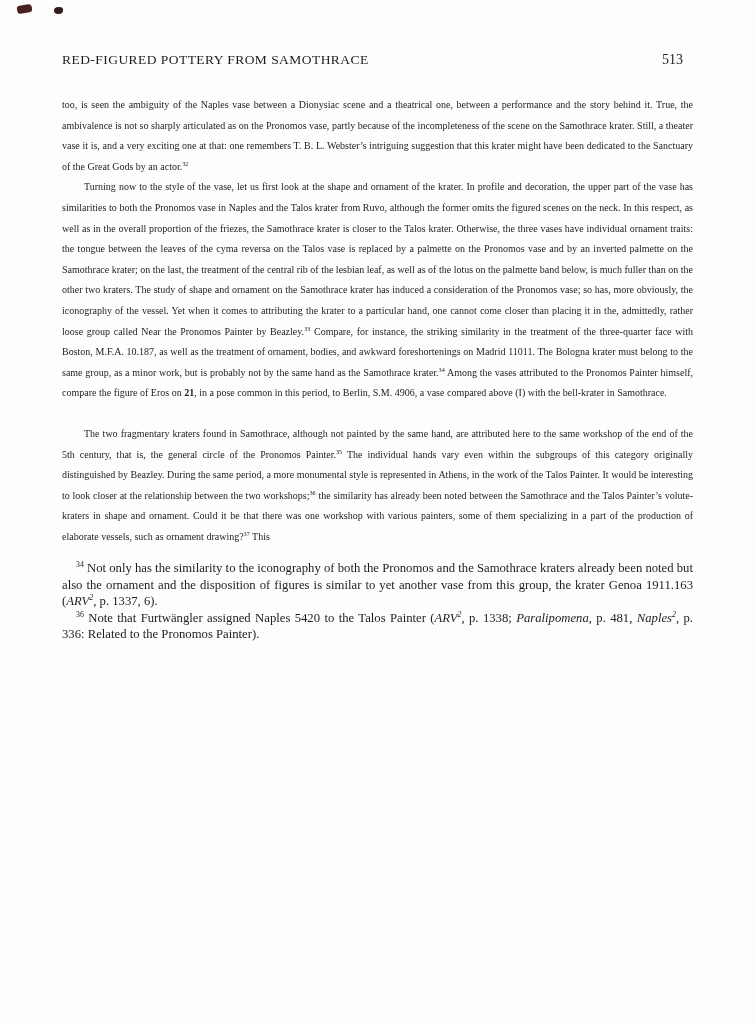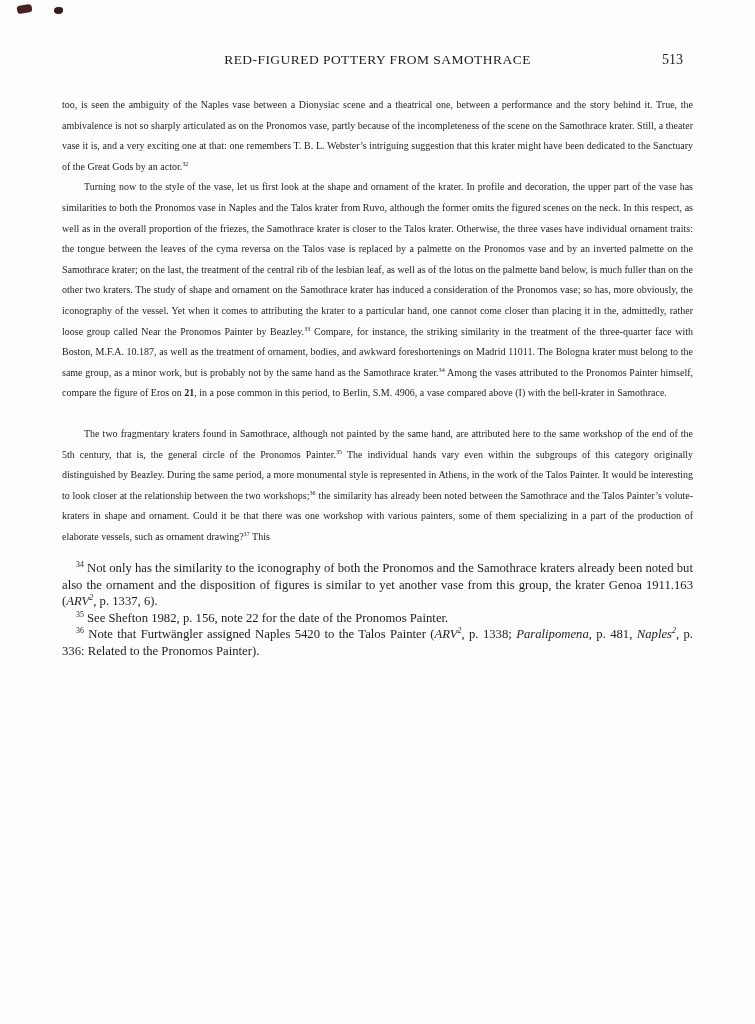--- a/index.html
+++ b/index.html
@@ -23,21 +23,20 @@
   .speck.s1 {
     left: 17px; top: 5px; width: 15px; height: 8px;
     background: #472222; border-radius: 3px; transform: rotate(-10deg);
   }
   .speck.s2 {
     left: 54px; top: 7px; width: 9px; height: 7px;
     background: #331c1c; border-radius: 50% 40% 50% 45%;
   }
   header.running {
     position: relative;
-    text-align: center;
     font-size: 13.5px;
     letter-spacing: 0.45px;
     margin-bottom: 27px;
     white-space: nowrap;
   }
   .page-number {
     position: absolute;
     right: 10px;
     top: 0;
     letter-spacing: 0;
@@ -83,17 +82,16 @@
   </header>
 
   <main id="paragraphs">
       <p class="para"><span>too, is seen the ambiguity of the Naples vase between a Dionysiac scene and a theatrical one, between a performance and the story behind it. True, the ambivalence is not so sharply articulated as on the Pronomos vase, partly because of the incompleteness of the scene on the Samothrace krater. Still, a theater vase it is, and a very exciting one at that: one remembers T. B. L. Webster’s intriguing suggestion that this krater might have been dedicated to the Sanctuary of the Great Gods by an actor.</span><sup>32</sup></p>
       <p class="para indent"><span>Turning now to the style of the vase, let us first look at the shape and ornament of the krater. In profile and decoration, the upper part of the vase has similarities to both the Pronomos vase in Naples and the Talos krater from Ruvo, although the former omits the figured scenes on the neck. In this respect, as well as in the overall proportion of the friezes, the Samothrace krater is closer to the Talos krater. Otherwise, the three vases have individual ornament traits: the tongue between the leaves of the cyma reversa on the Talos vase is replaced by a palmette on the Pronomos vase and by an inverted palmette on the Samothrace krater; on the last, the treatment of the central rib of the lesbian leaf, as well as of the lotus on the palmette band below, is much fuller than on the other two kraters. The study of shape and ornament on the Samothrace krater has induced a consideration of the Pronomos vase; so has, more obviously, the iconography of the vessel. Yet when it comes to attributing the krater to a particular hand, one cannot come closer than placing it in the, admittedly, rather loose group called Near the Pronomos Painter by Beazley.</span><sup>33</sup><span> Compare, for instance, the striking similarity in the treatment of the three-quarter face with Boston, M.F.A. 10.187, as well as the treatment of ornament, bodies, and awkward foreshortenings on Madrid 11011. The Bologna krater must belong to the same group, as a minor work, but is probably not by the same hand as the Samothrace krater.</span><sup>34</sup><span> Among the vases attributed to the Pronomos Painter himself, compare the figure of Eros on </span><span class="bd">21</span><span>, in a pose common in this period, to Berlin, S.M. 4906, a vase compared above (I) with the bell-krater in Samothrace.</span></p>
       <p class="para indent spaced"><span>The two fragmentary kraters found in Samothrace, although not painted by the same hand, are attributed here to the same workshop of the end of the 5th century, that is, the general circle of the Pronomos Painter.</span><sup>35</sup><span> The individual hands vary even within the subgroups of this category originally distinguished by Beazley. During the same period, a more monumental style is represented in Athens, in the work of the Talos Painter. It would be interesting to look closer at the relationship between the two workshops;</span><sup>36</sup><span> the similarity has already been noted between the Samothrace and the Talos Painter’s volute-kraters in shape and ornament. Could it be that there was one workshop with various painters, some of them specializing in a part of the production of elaborate vessels, such as ornament drawing?</span><sup>37</sup><span> This</span></p>
     </main>
 
   <section id="footnotes" class="footnotes">
       <p class="footnote"><sup>34</sup><span> Not only has the similarity to the iconography of both the Pronomos and the Samothrace kraters already been noted but also the ornament and the disposition of figures is similar to yet another vase from this group, the krater Genoa 1911.163 (</span><span class="it">ARV</span><sup class="it">2</sup><span>, p. 1337, 6).</span></p>
-      <p class="footnote"><sup>35</sup><span> See Shefton 1982, p. 156, note 22 for the date of the Pronomos Painter.</span></p>
       <p class="footnote"><sup>36</sup><span> Note that Furtwängler assigned Naples 5420 to the Talos Painter (</span><span class="it">ARV</span><sup class="it">2</sup><span>, p. 1338; </span><span class="it">Paralipomena</span><span>, p. 481, </span><span class="it">Naples</span><sup class="it">2</sup><span>, p. 336: Related to the Pronomos Painter).</span></p>
     </section>
 
 </div>
 
 </body></html>

